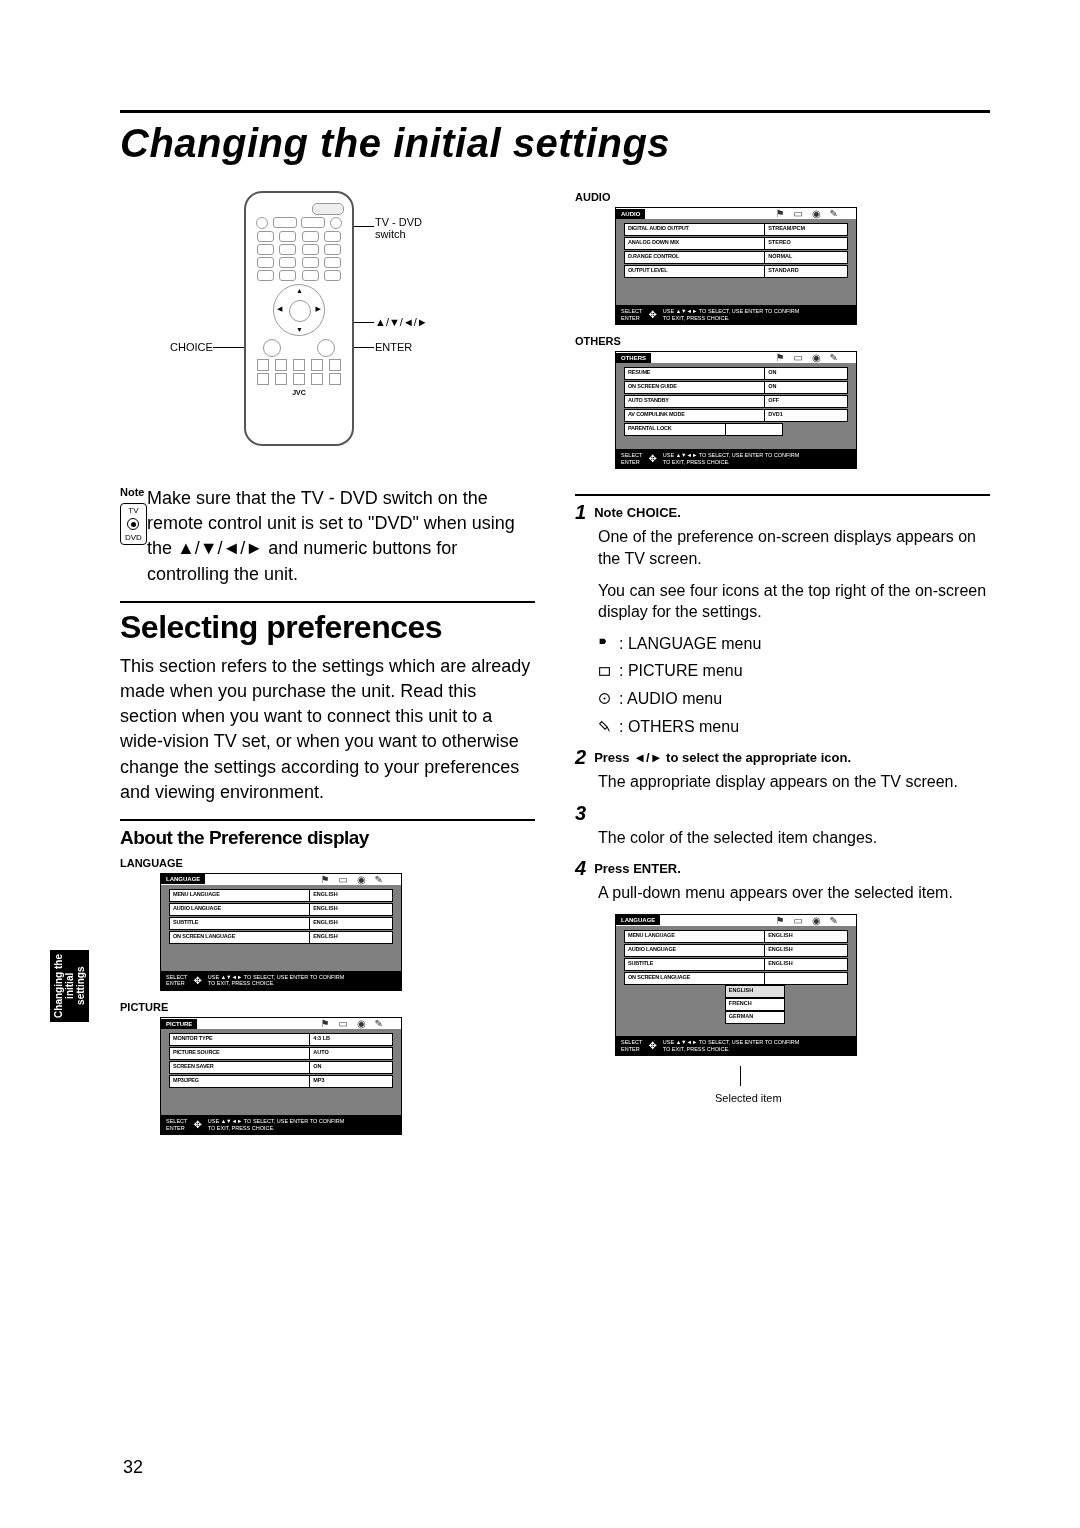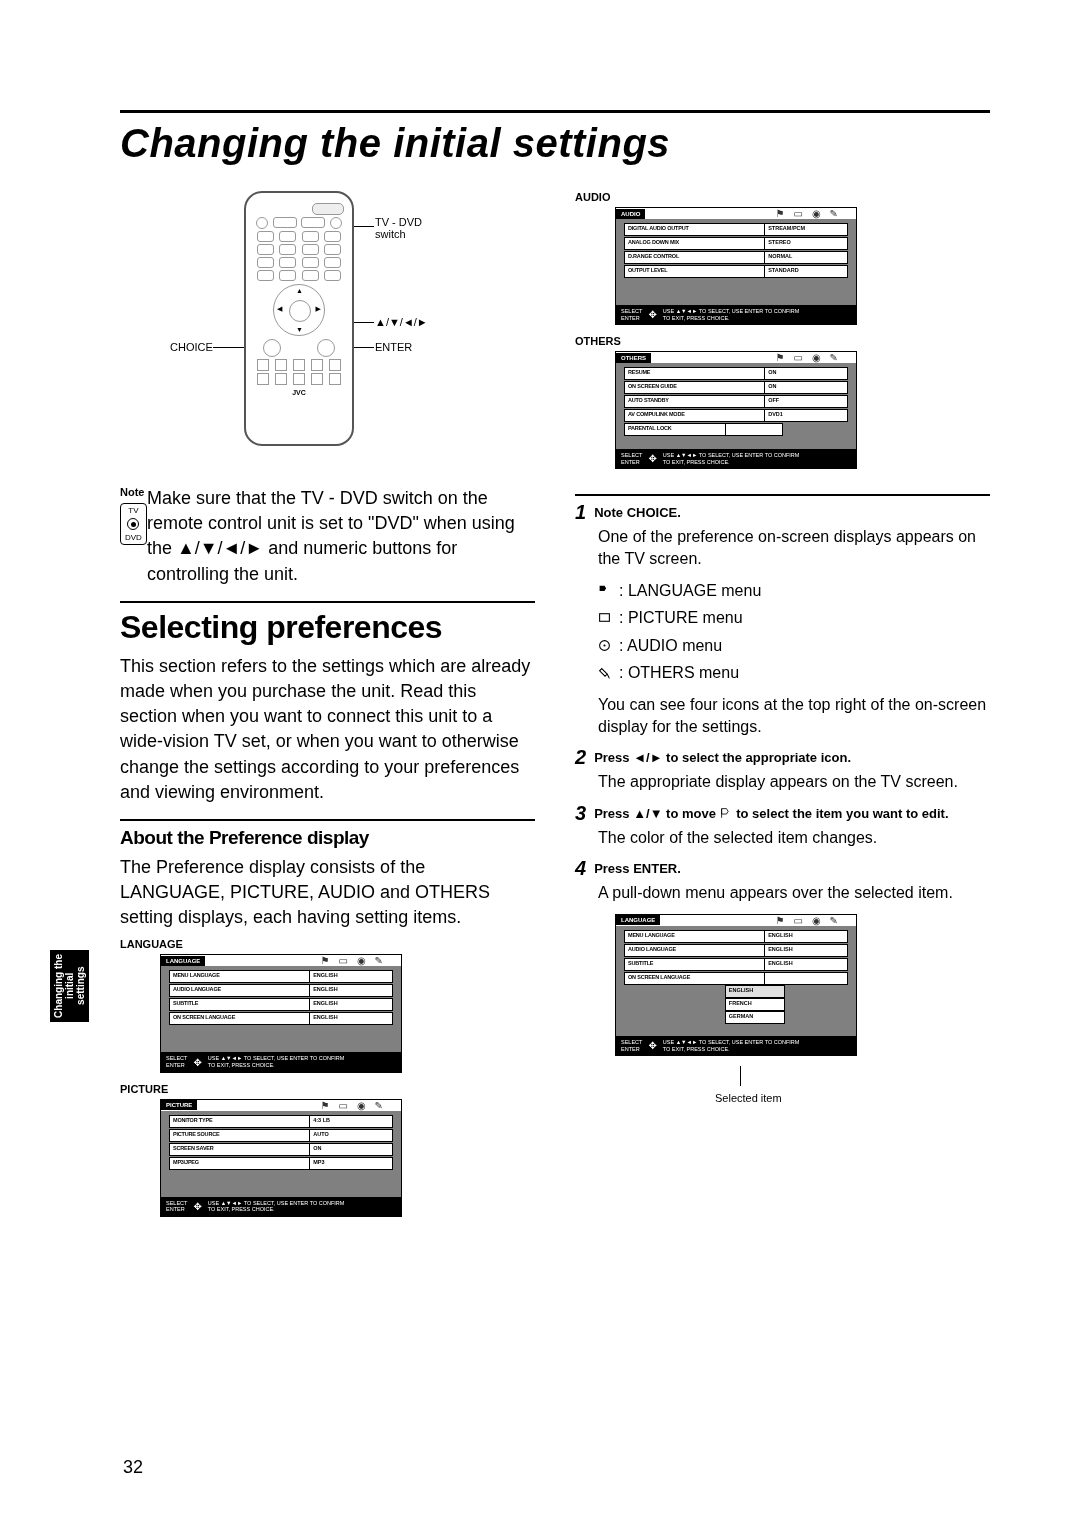--- a/index.html
+++ b/index.html
@@ -172,21 +172,20 @@
         </div>
         <div class="body" style="margin:0;">Make sure that the TV - DVD switch on the remote control unit is set to "DVD" when using the ▲/▼/◄/► and numeric buttons for controlling the unit.</div>
       </div>
 
       <div class="section-rule"></div>
       <h2>Selecting preferences</h2>
       <p>This section refers to the settings which are already made when you purchase the unit. Read this section when you want to connect this unit to a wide-vision TV set, or when you want to otherwise change the settings according to your preferences and viewing environment.</p>
 
       <div class="section-rule"></div>
       <h3>About the Preference display</h3>
-      <p>The Preference display consists of the LANGUAGE, PICTURE, AUDIO and OTHERS setting displays, each having setting items.</p>
 
       <div class="small-label">LANGUAGE</div>
       <div class="osd-container" id="osd-language">
   <div class="osd">
     <div class="osd-top">
       <div class="osd-tabname">LANGUAGE</div>
       <div class="osd-tabs">
                 <span>⚑</span>
                 <span>▭</span>
                 <span>◉</span>
@@ -345,20 +344,21 @@
   </div>
         </div>
 
       <div class="section-rule" style="margin-top:25px;"></div>
 
       <div class="step">
         <div class="num">1</div>
         <div class="txt">Note CHOICE.</div>
       </div>
       <div class="sub">One of the preference on-screen displays appears on the TV screen.</div>
+      <div class="sub">You can see four icons at the top right of the on-screen display for the settings.</div>
       <div class="sub">
         <div class="menu-row">
           <svg class="icon-svg" viewBox="0 0 24 24">
               <path fill="#000" d="M3 3 L12 3 L15 8 L12 13 L3 13 Z M3 3 L3 21"></path>
             </svg>
           <span>: LANGUAGE menu</span>
         </div>
         <div class="menu-row">
           <svg class="icon-svg" viewBox="0 0 24 24">
               <rect x="3" y="5" width="18" height="14" fill="none" stroke="#000" stroke-width="2"></rect>
@@ -372,37 +372,29 @@
             </svg>
           <span>: AUDIO menu</span>
         </div>
         <div class="menu-row">
           <svg class="icon-svg" viewBox="0 0 24 24">
               <path fill="none" stroke="#000" stroke-width="2" d="M7 3 L17 13 L13 17 L3 7 Z M17 13 L21 21"></path>
             </svg>
           <span>: OTHERS menu</span>
         </div>
       </div>
-      <div class="sub">You can see four icons at the top right of the on-screen display for the settings.</div>
 
       <div class="step">
         <div class="num">2</div>
         <div class="txt">Press ◄/► to select the appropriate icon.</div>
       </div>
       <div class="sub">The appropriate display appears on the TV screen.</div>
 
       <div class="step">
         <div class="num">3</div>
-        <div class="txt">
-          <span>Press ▲/▼ to move </span>
-          <svg class="icon-svg" viewBox="0 0 24 24" style="vertical-align:-2px;">
-              <path fill="none" stroke="#000" stroke-width="1.5" d="M3 3 L12 3 L15 8 L12 13 L3 13 Z M3 3 L3 20"></path>
-            </svg>
-          <span> to select the item you want to edit.</span>
-        </div>
       </div>
       <div class="sub">The color of the selected item changes.</div>
 
       <div class="step">
         <div class="num">4</div>
         <div class="txt">Press ENTER.</div>
       </div>
       <div class="sub">A pull-down menu appears over the selected item.</div>
 
       <div class="osd-container" id="osd-pulldown">

